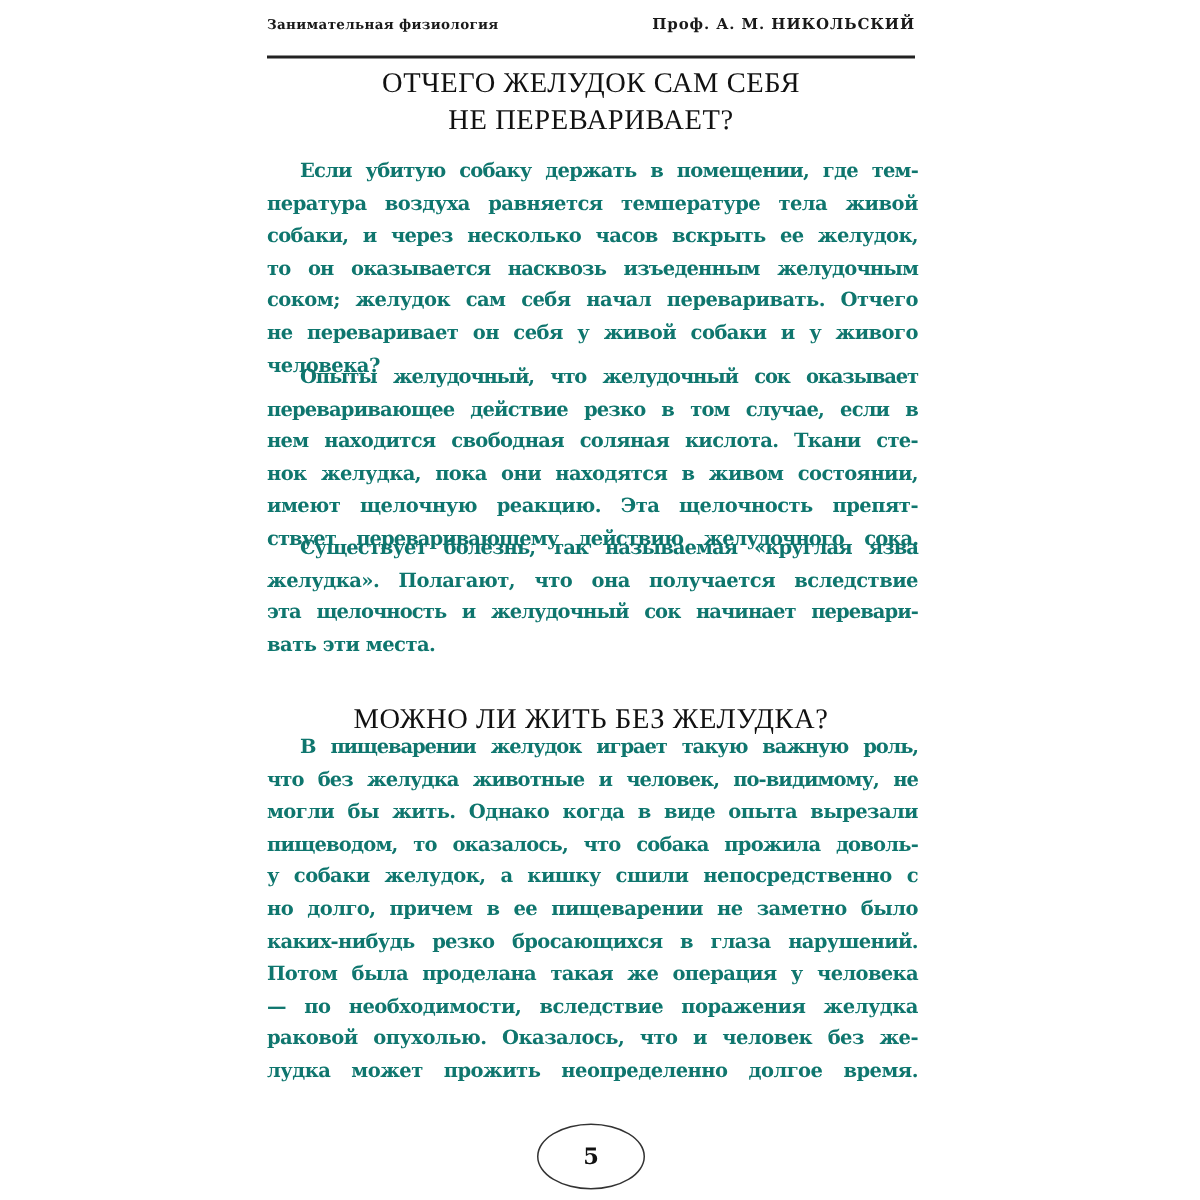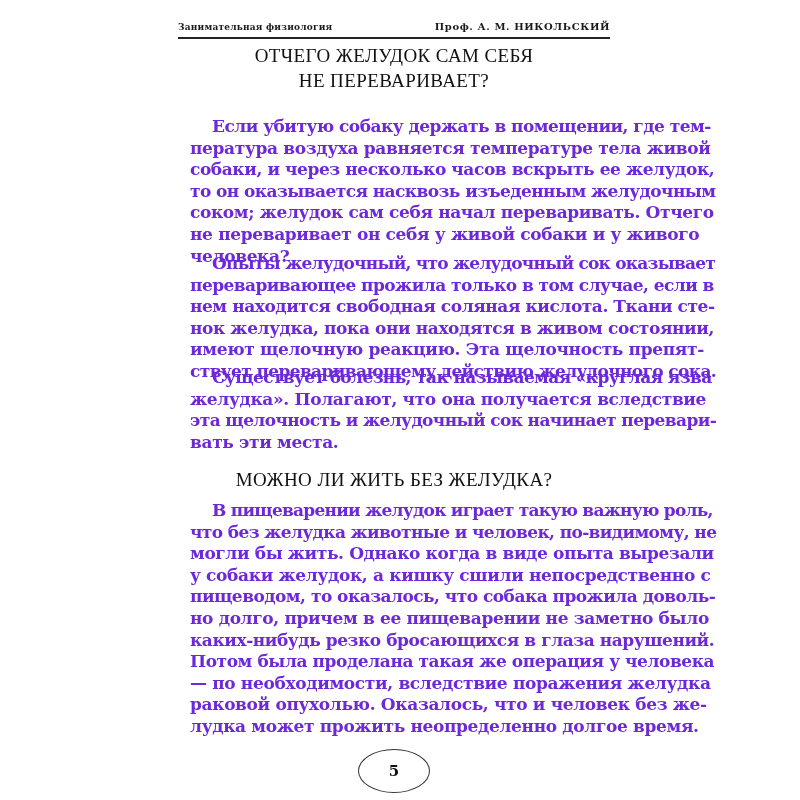--- a/index.html
+++ b/index.html
@@ -18,33 +18,33 @@
   .page {
     position: absolute;
     left: 178px;
     top: 0;
     width: 434px;
     height: 800px;
   }
   .running-head {
     position: absolute;
     left: 0;
-    top: 18px;
+    top: 8px;
     width: 432px;
     height: 15px;
     border-bottom: 2px solid #222;
     display: flex;
     justify-content: space-between;
     align-items: flex-end;
     font-family: "DejaVu Serif", serif;
     font-weight: bold;
     font-size: 9px;
     letter-spacing: 0.2px;
     line-height: 12px;
-    padding-bottom: 4px;
+    padding-bottom: 14px;
   }
   .running-head .right {
     font-size: 10px;
     letter-spacing: 0.6px;
   }
   .heading {
     position: absolute;
     left: 0;
     width: 432px;
     text-align: center;
@@ -56,26 +56,26 @@
     font-weight: normal;
     margin: 0;
   }
   .heading .line { display: block; }
   #h1 { top: 43px; }
   #h2 { top: 467px; }
   .para {
     position: absolute;
     left: 0;
     width: 434px;
-    margin: 12px;
+    margin: 0;
     font-family: "DejaVu Serif", serif;
-    font-size: 17px;
+    font-size: 13px;
     font-weight: 600;
     line-height: 21.6px;
-    color: #6d28d9;
+    color: #0f766e;
     letter-spacing: -0.35px;
     word-spacing: 0px;
   }
   .para .ln {
     display: block;
     text-align: justify;
     text-align-last: justify;
     white-space: nowrap;
     overflow: visible;
   }
@@ -127,21 +127,21 @@
     <span class="ln">пература воздуха равняется температуре тела живой</span>
     <span class="ln" style="letter-spacing: -0.421998px;">собаки, и через несколько часов вскрыть ее желудок,</span>
     <span class="ln" style="letter-spacing: -0.570703px;">то он оказывается насквозь изъеденным желудочным</span>
     <span class="ln" style="letter-spacing: -0.370312px;">соком; желудок сам себя начал переваривать. Отчего</span>
     <span class="ln">не переваривает он себя у живой собаки и у живого</span>
     <span class="ln last">человека?</span>
   </p>
 
   <p class="para" id="p2">
     <span class="ln indent" style="letter-spacing: -0.771196px;">Опыты желудочный, что желудочный сок оказывает</span>
-    <span class="ln" style="letter-spacing: -0.561397px;">переваривающее прожила только в том случае, если в</span>
+    <span class="ln" style="letter-spacing: -0.561397px;">переваривающее действие резко в том случае, если в</span>
     <span class="ln" style="letter-spacing: -0.448039px;">нем находится свободная соляная кислота. Ткани сте-</span>
     <span class="ln" style="letter-spacing: -0.402812px;">нок желудка, пока они находятся в живом состоянии,</span>
     <span class="ln">имеют щелочную реакцию. Эта щелочность препят-</span>
     <span class="ln" style="letter-spacing: -0.628061px;">ствует переваривающему действию желудочного сока.</span>
   </p>
 
   <p class="para" id="p3">
     <span class="ln indent" style="letter-spacing: -0.621484px;">Существует болезнь, так называемая «круглая язва</span>
     <span class="ln">желудка». Полагают, что она получается вследствие</span>
     <span class="ln" style="letter-spacing: -0.615312px;">эта щелочность и желудочный сок начинает перевари-</span>
@@ -149,22 +149,22 @@
   </p>
 
   <h2 class="heading" id="h2">
     <span class="line">МОЖНО ЛИ ЖИТЬ БЕЗ ЖЕЛУДКА?</span>
   </h2>
 
   <p class="para" id="p4">
     <span class="ln indent" style="letter-spacing: -0.751263px;">В пищеварении желудок играет такую важную роль,</span>
     <span class="ln" style="letter-spacing: -0.623591px;">что без желудка животные и человек, по-видимому, не</span>
     <span class="ln" style="letter-spacing: -0.390816px;">могли бы жить. Однако когда в виде опыта вырезали</span>
+    <span class="ln" style="letter-spacing: -0.527696px;">пищеводом, то оказалось, что собака прожила доволь-</span>
     <span class="ln">у собаки желудок, а кишку сшили непосредственно с</span>
-    <span class="ln" style="letter-spacing: -0.527696px;">пищеводом, то оказалось, что собака прожила доволь-</span>
     <span class="ln">но долго, причем в ее пищеварении не заметно было</span>
     <span class="ln" style="letter-spacing: -0.436735px;">каких-нибудь резко бросающихся в глаза нарушений.</span>
     <span class="ln" style="letter-spacing: -0.427168px;">Потом была проделана такая же операция у человека</span>
     <span class="ln">— по необходимости, вследствие поражения желудка</span>
     <span class="ln">раковой опухолью. Оказалось, что и человек без же-</span>
     <span class="ln">лудка может прожить неопределенно долгое время.</span>
   </p>
 
 </div>
 

